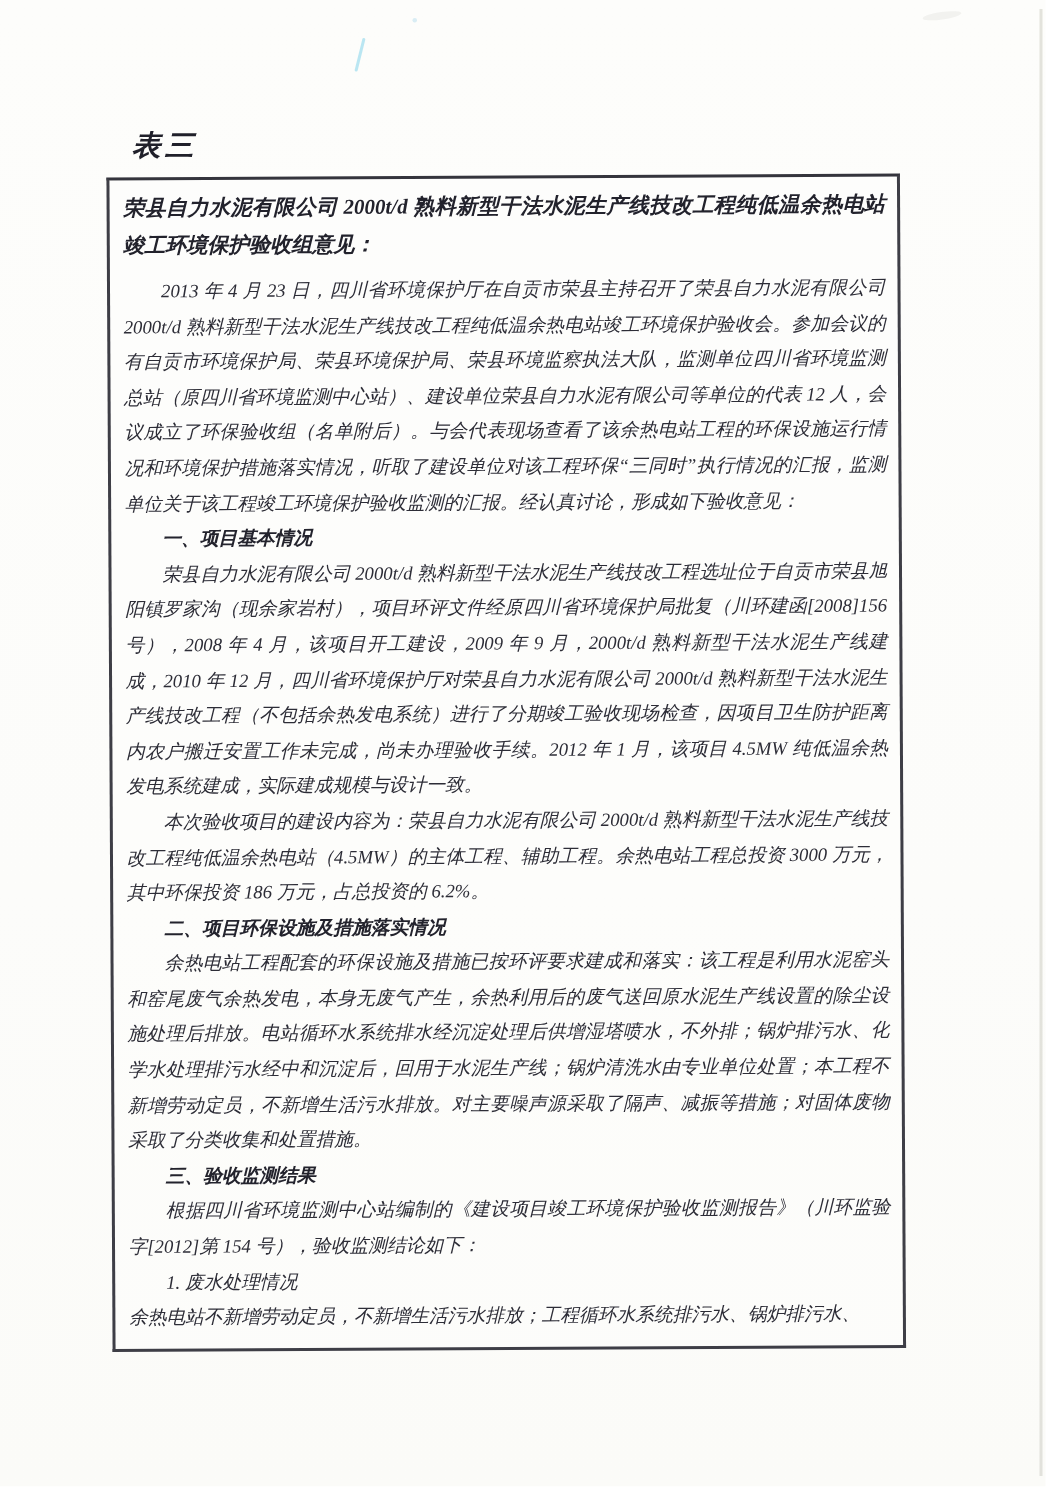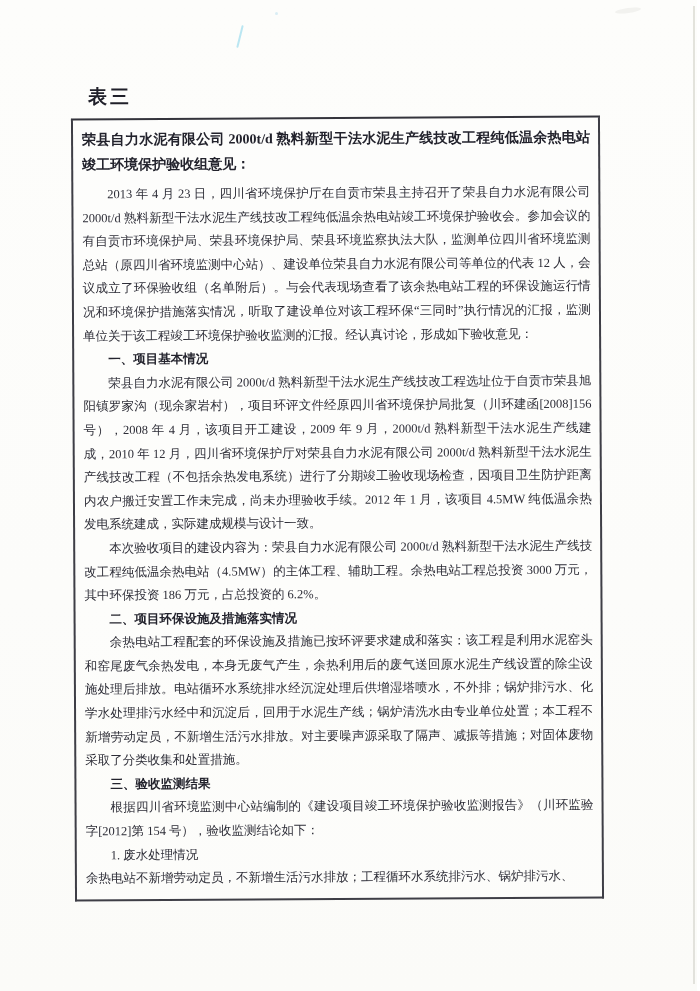--- a/index.html
+++ b/index.html
@@ -6,20 +6,21 @@
   body {
     width: 700px; height: 991px;
     background: #ffffff;
     font-family: "Liberation Serif", serif;
     overflow: hidden;
   }
   .paper {
     position: relative;
     width: 697px; height: 991px;
     background: linear-gradient(180deg, #fdfdfb 0%, #fcfcfa 60%, #fbfbf8 100%);
+    font-style: italic;
   }
   
   .scan-mark-blue {
     position: absolute; left: 239px; top: 25px;
     width: 2px; height: 23px;
     background: #aee2f0; opacity: 0.85;
     transform: rotate(14deg); border-radius: 2px;
   }
   .scan-dot-blue {
     position: absolute; left: 275px; top: 12px;

